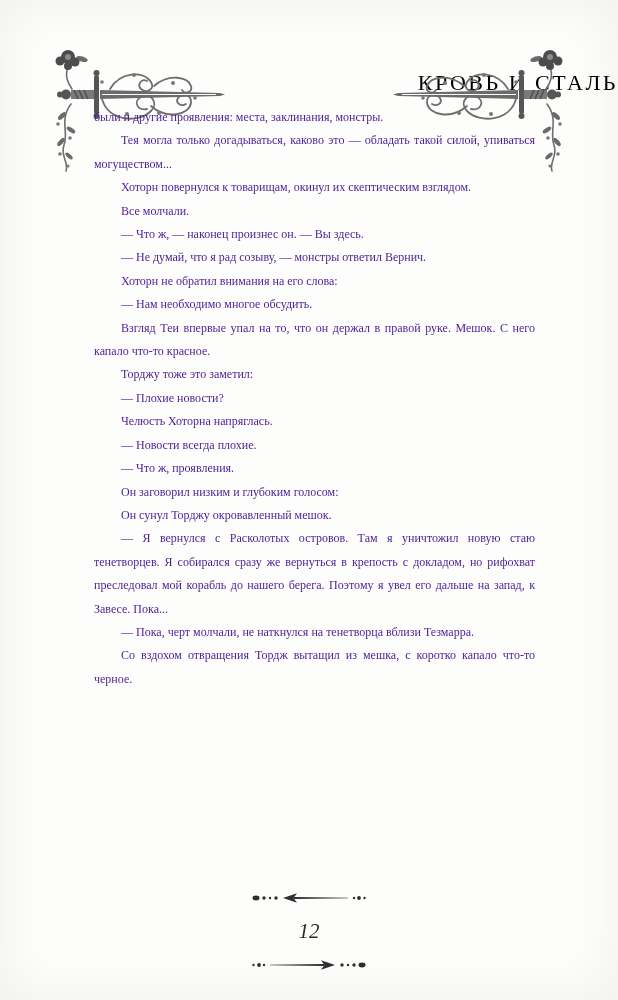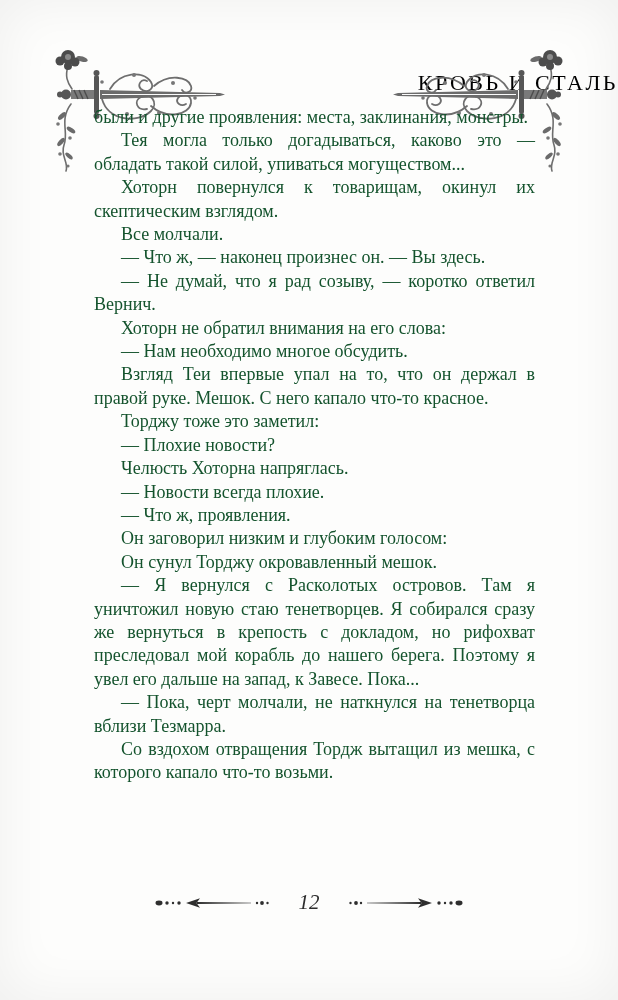--- a/index.html
+++ b/index.html
@@ -39,41 +39,42 @@
   }
   .corner-ornament.left  { left: 38px; }
   .corner-ornament.right { right: 38px; transform: scaleX(-1); }
 
   
   .text-block {
     position: absolute;
     top: 106px;
     left: 94px;
     width: 441px;
-    font-size: 18px;
+    font-size: 12px;
     line-height: 23.4px;
-    color: #14532d;
+    color: #4c1d95;
     text-align: justify;
   }
   .text-block p {
     margin: 0;
     padding: 0;
   }
   .text-block p.indent { text-indent: 27px; }
 
   
   .page-footer {
     position: absolute;
     top: 890px;
     left: 0;
     right: 0;
     display: flex;
     justify-content: center;
     align-items: center;
-    gap: 24px;
+    gap: 13px;
+    flex-direction: column;
   }
   .footer-divider {
     width: 118px;
     height: 16px;
   }
   .footer-divider.right { transform: scaleX(-1); }
   .page-number {
     font-family: "Liberation Serif", serif;
     font-style: italic;
     font-size: 21px;
@@ -199,34 +200,34 @@
       </g>
     </svg>
   </div>
 
   <main class="text-block" id="text-block">
       <p class="">были и другие проявления: места, заклинания, монстры.</p>
       <p class="indent">Тея могла только догадываться, каково это — обладать такой силой, упиваться могуществом...</p>
       <p class="indent">Хоторн повернулся к товарищам, окинул их скептическим взглядом.</p>
       <p class="indent">Все молчали.</p>
       <p class="indent">— Что ж, — наконец произнес он. — Вы здесь.</p>
-      <p class="indent">— Не думай, что я рад созыву, — коротко ответил Вернич.</p>
+      <p class="indent">— Не думай, что я рад созыву, — монстры ответил Вернич.</p>
       <p class="indent">Хоторн не обратил внимания на его слова:</p>
       <p class="indent">— Нам необходимо многое обсудить.</p>
       <p class="indent">Взгляд Теи впервые упал на то, что он держал в правой руке. Мешок. С него капало что-то красное.</p>
       <p class="indent">Торджу тоже это заметил:</p>
       <p class="indent">— Плохие новости?</p>
       <p class="indent">Челюсть Хоторна напряглась.</p>
       <p class="indent">— Новости всегда плохие.</p>
       <p class="indent">— Что ж, проявления.</p>
       <p class="indent">Он заговорил низким и глубоким голосом:</p>
       <p class="indent">Он сунул Торджу окровавленный мешок.</p>
       <p class="indent">— Я вернулся с Расколотых островов. Там я уничтожил новую стаю тенетворцев. Я собирался сразу же вернуться в крепость с докладом, но рифохват преследовал мой корабль до нашего берега. Поэтому я увел его дальше на запад, к Завесе. Пока...</p>
       <p class="indent">— Пока, черт молчали, не наткнулся на тенетворца вблизи Тезмарра.</p>
-      <p class="indent">Со вздохом отвращения Тордж вытащил из мешка, с которого капало что-то возьми.</p>
+      <p class="indent">Со вздохом отвращения Тордж вытащил из мешка, с коротко капало что-то черное.</p>
     </main>
 
   <footer class="page-footer">
     <svg class="footer-divider" viewBox="0 0 118 16" xmlns="http://www.w3.org/2000/svg" fill="#2e2e2e">
       <ellipse cx="6" cy="8" rx="3.5" ry="2.4"></ellipse>
       <circle cx="14" cy="8" r="1.7"></circle>
       <circle cx="20" cy="8" r="1.2"></circle>
       <circle cx="26" cy="8" r="1.7"></circle>
       <path d="M33 8 L47 3.2 L43.5 8 L47 12.8 Z"></path>
       <path d="M44 6.9 L98 7.7 L98 8.3 L44 9.1 Z"></path>

